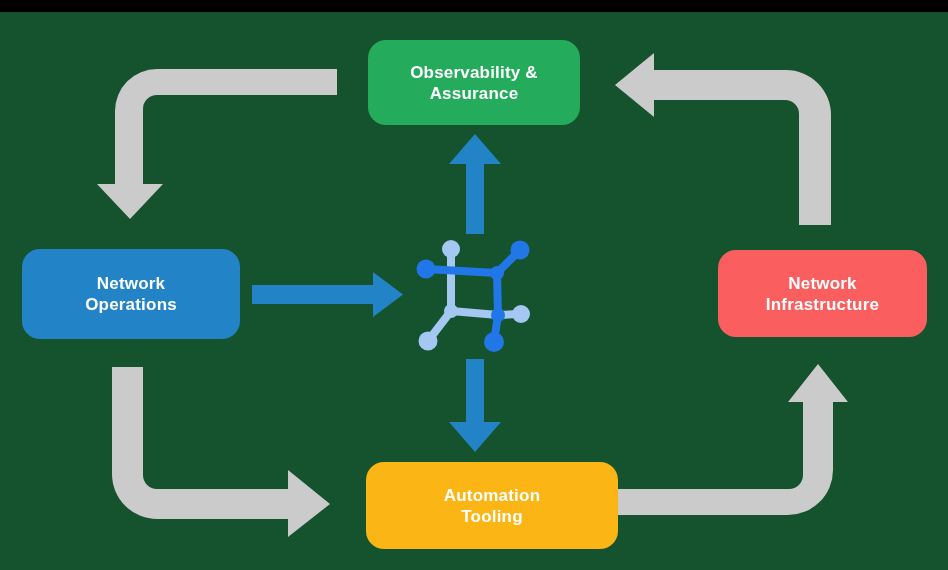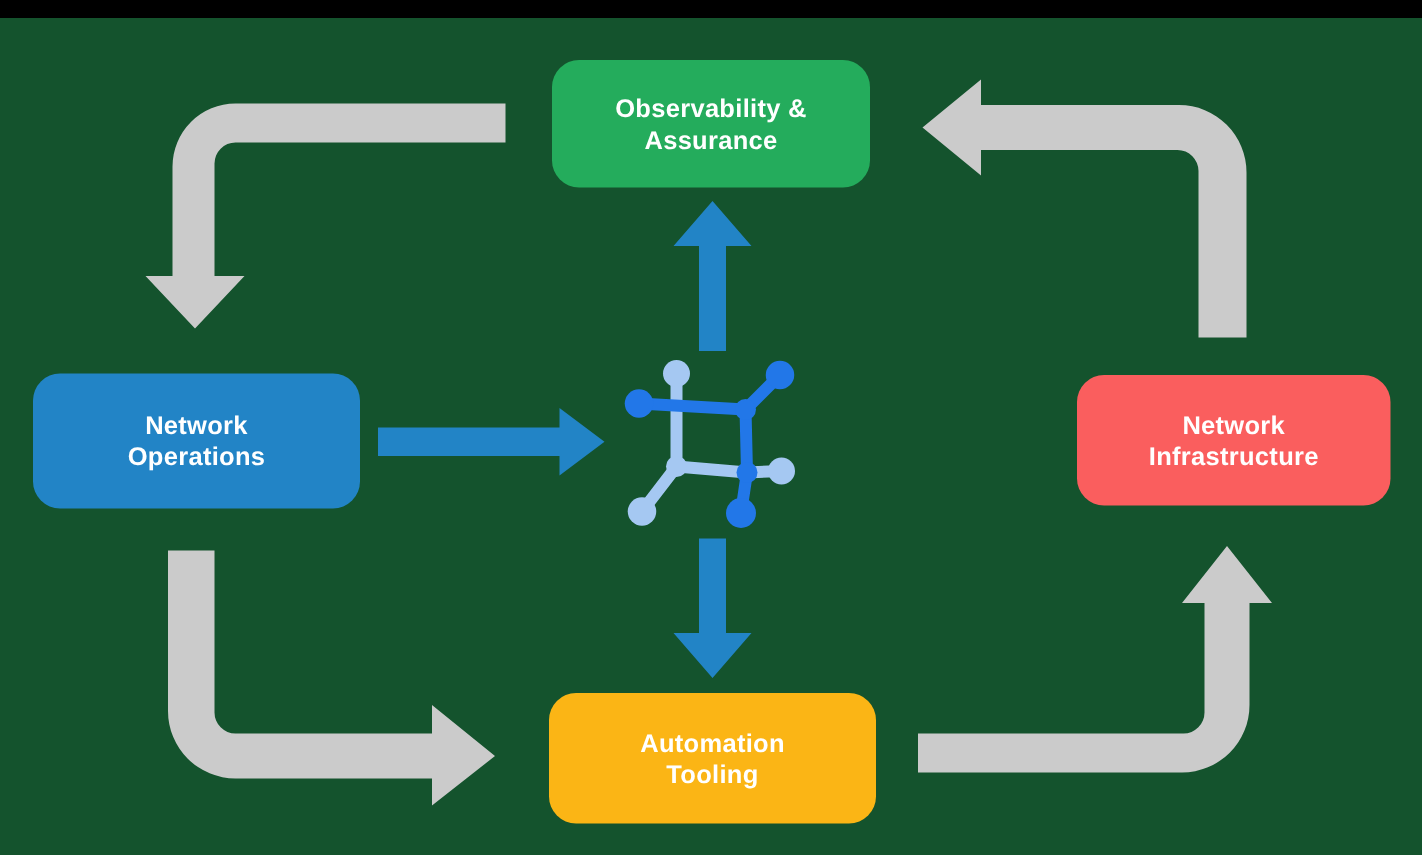--- a/index.html
+++ b/index.html
@@ -69,18 +69,18 @@
   <div class="node" style="left: 22px; top: 237px; width: 218px; height: 90px; background-color: rgb(34, 132, 198);">
     <span style="color: rgb(255, 255, 255);">Network
 Operations</span>
   </div>
 
   <div class="node" style="left: 718px; top: 238px; width: 209px; height: 87px; background-color: rgb(250, 94, 94);">
     <span style="color: rgb(255, 255, 255);">Network
 Infrastructure</span>
   </div>
 
-  <div class="node" style="left: 366px; top: 450px; width: 218px; height: 87px; background-color: rgb(251, 181, 21);">
+  <div class="node" style="left: 366px; top: 450px; width: 252px; height: 87px; background-color: rgb(251, 181, 21);">
     <span style="color: rgb(255, 255, 255);">Automation
 Tooling</span>
   </div>
 
 </div>
 
 </body></html>

